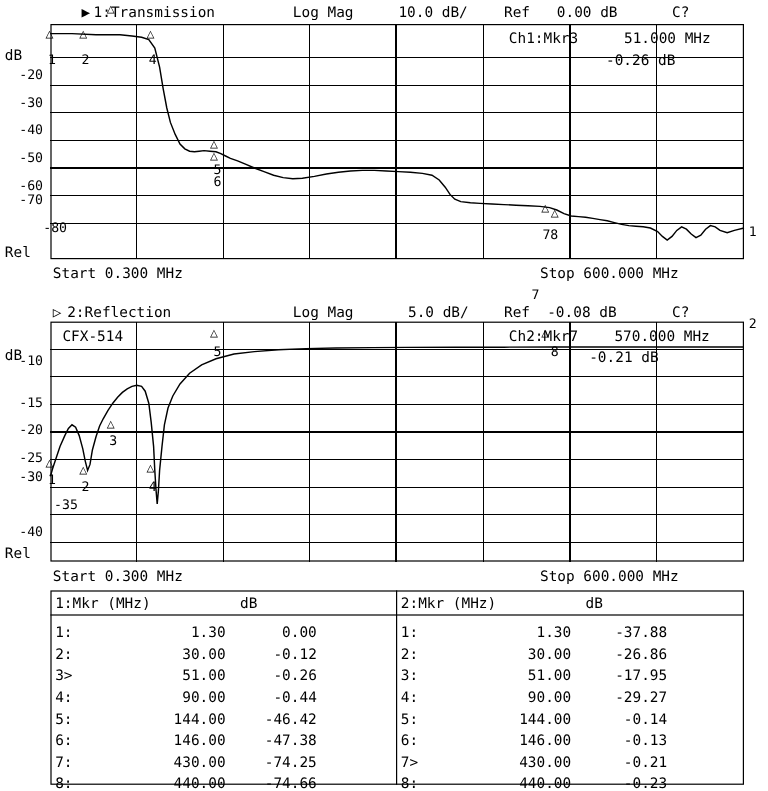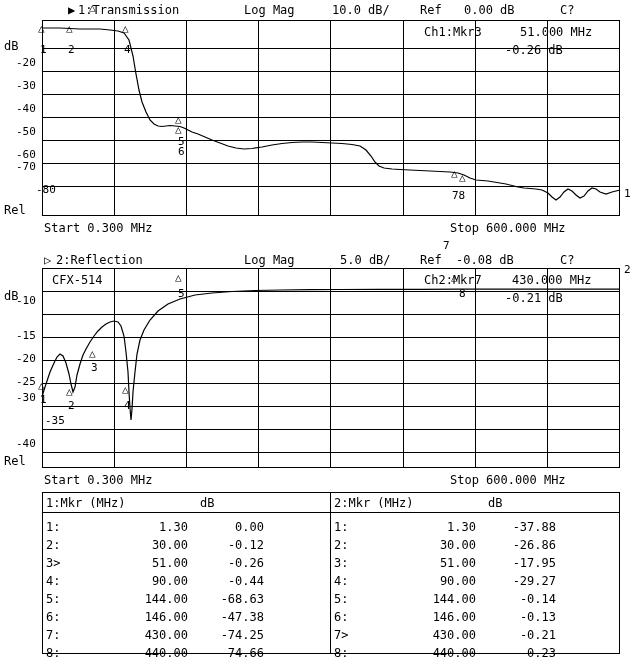--- a/index.html
+++ b/index.html
@@ -50,22 +50,22 @@
   <div class="t t12" style="left:44px;top:254px;">▷</div>
   <div class="t t12" style="left:56px;top:254px;text-align:center;">2:Reflection</div>
   <div class="t t12" style="left:244px;top:254px;">Log Mag</div>
   <div class="t t12" style="left:340px;top:254px;">5.0 dB/</div>
   <div class="t t12" style="left:420px;top:254px;">Ref</div>
   <div class="t t12" style="left:456px;top:254px;">-0.08 dB</div>
   <div class="t t12" style="left:560px;top:254px;">C?</div>
 
   <div class="t t12" style="left:52px;top:274px;">CFX-514</div>
   <div class="t t12" style="left:424px;top:274px;">Ch2:Mkr7</div>
-  <div class="t t12" style="left:512px;top:274px;">430.000 MHz</div>
-  <div class="t t12" style="left:505px;top:292px;">-0.21 dB</div>
+  <div class="t t12" style="left:512px;top:274px;">570.000 MHz</div>
+  <div class="t t12" style="left:491px;top:292px;">-0.21 dB</div>
 
   <div class="t t12" style="left:4px;top:290px;">dB</div>
   <div class="t t11" style="left:16px;top:295px;">-10</div>
   <div class="t t11" style="left:16px;top:330px;">-15</div>
   <div class="t t11" style="left:16px;top:353px;">-20</div>
   <div class="t t11" style="left:16px;top:376px;">-25</div>
   <div class="t t11" style="left:16px;top:392px;">-30</div>
   <div class="t t11" style="left:16px;top:415px;margin-left:29px;">-35</div>
   <div class="t t11" style="left:16px;top:438px;">-40</div>
   <div class="t t12" style="left:4px;top:455px;">Rel</div>
@@ -203,21 +203,21 @@
 
   <div class="tblrow" style="left:46px;top:575px;">4:</div>
   <div class="tblrow" style="left:116px;top:575px;width:72px;text-align:right;">90.00</div>
   <div class="tblrow" style="left:192px;top:575px;width:72px;text-align:right;">-0.44</div>
   <div class="tblrow" style="left:334px;top:575px;">4:</div>
   <div class="tblrow" style="left:404px;top:575px;width:72px;text-align:right;">90.00</div>
   <div class="tblrow" style="left:476px;top:575px;width:80px;text-align:right;">-29.27</div>
 
   <div class="tblrow" style="left:46px;top:593px;">5:</div>
   <div class="tblrow" style="left:116px;top:593px;width:72px;text-align:right;">144.00</div>
-  <div class="tblrow" style="left:192px;top:593px;width:72px;text-align:right;">-68.63</div>
+  <div class="tblrow" style="left:192px;top:593px;width:72px;text-align:right;">-46.42</div>
   <div class="tblrow" style="left:334px;top:593px;">5:</div>
   <div class="tblrow" style="left:404px;top:593px;width:72px;text-align:right;">144.00</div>
   <div class="tblrow" style="left:476px;top:593px;width:80px;text-align:right;">-0.14</div>
 
   <div class="tblrow" style="left:46px;top:611px;">6:</div>
   <div class="tblrow" style="left:116px;top:611px;width:72px;text-align:right;">146.00</div>
   <div class="tblrow" style="left:192px;top:611px;width:72px;text-align:right;">-47.38</div>
   <div class="tblrow" style="left:334px;top:611px;">6:</div>
   <div class="tblrow" style="left:404px;top:611px;width:72px;text-align:right;">146.00</div>
   <div class="tblrow" style="left:476px;top:611px;width:80px;text-align:right;">-0.13</div>

